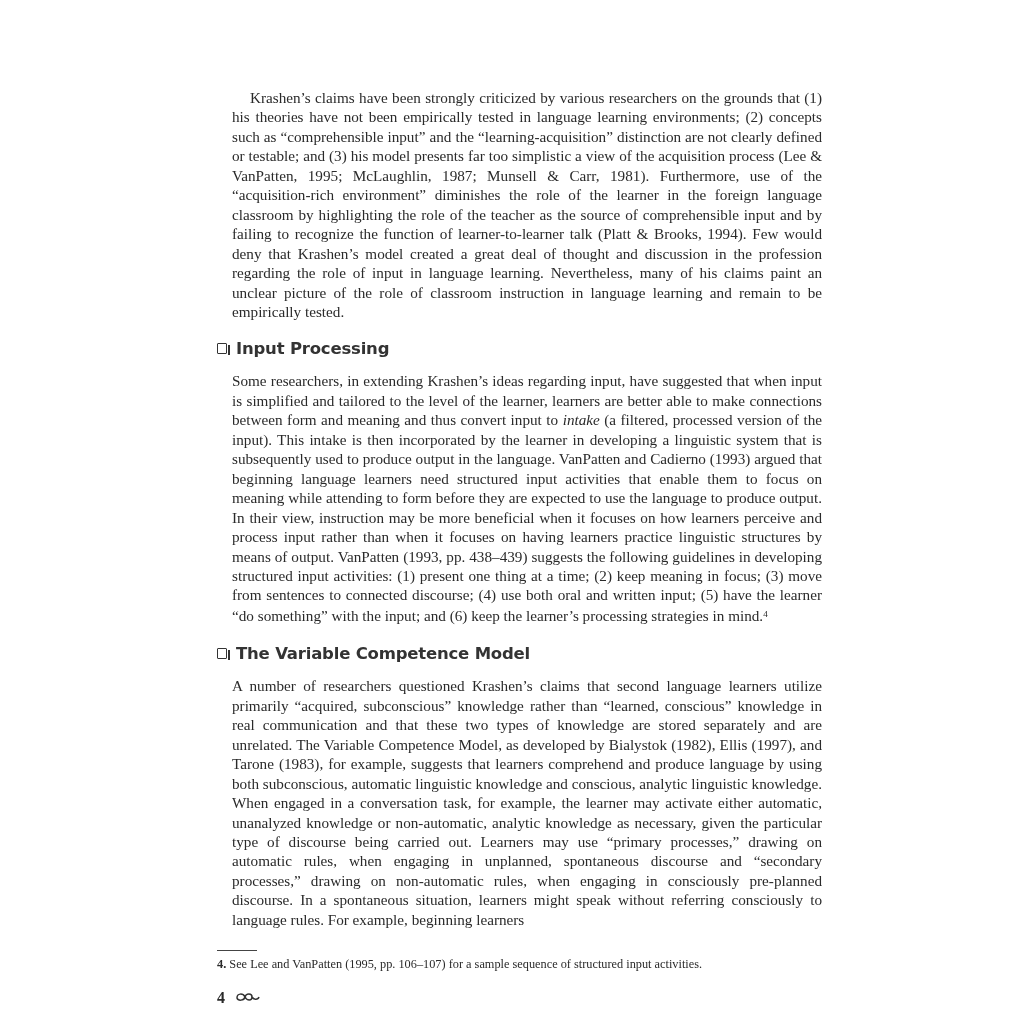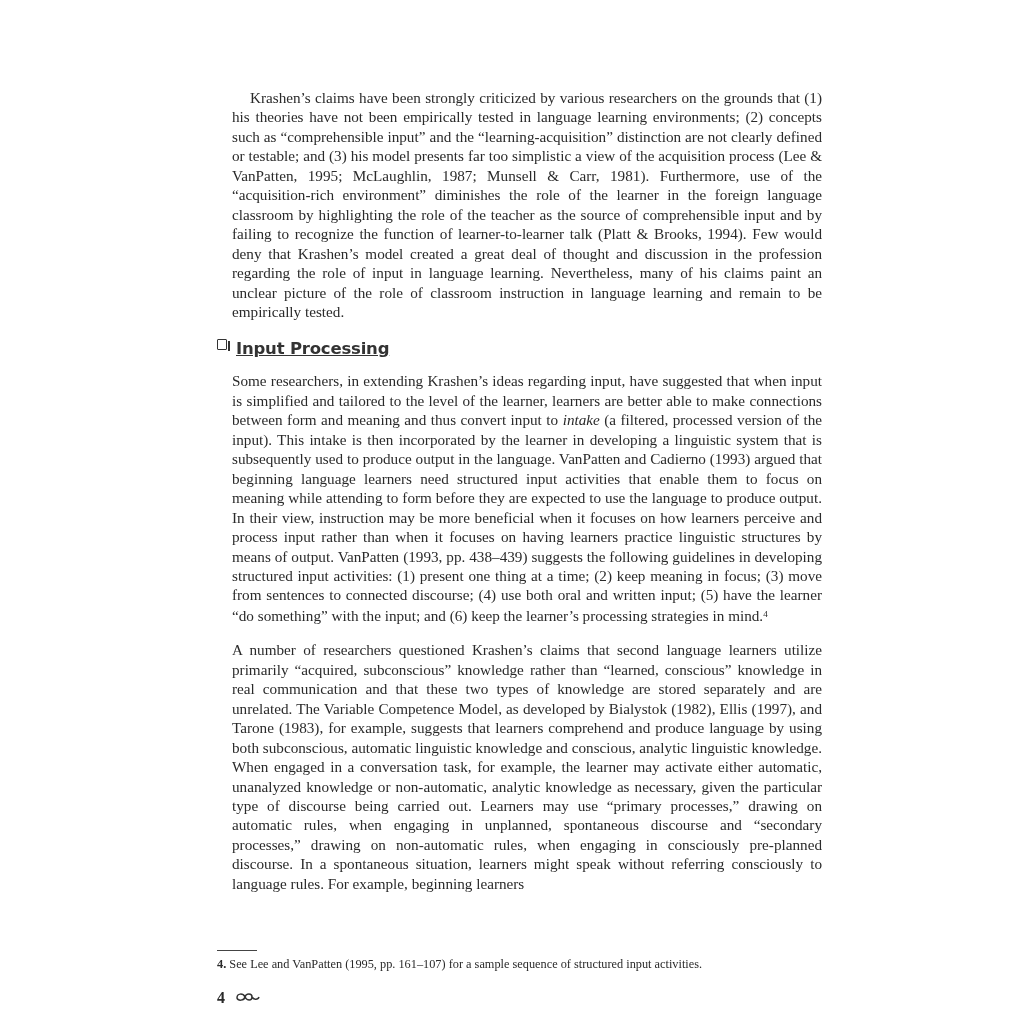--- a/index.html
+++ b/index.html
@@ -28,23 +28,22 @@
     margin: 15px;
     hyphens: manual;
   }
   .para.indent { text-indent: 18px; }
   .heading {
     font-family: "DejaVu Sans", "Liberation Sans", sans-serif;
     font-size: 16.5px;
     color: #333333;
     margin: 0;
     display: flex;
-    align-items: flex-start;
+    align-items: center;
     letter-spacing: -0.2px;
-    text-decoration: underline;
   }
   .heading .box-icon {
     display: inline-block;
     width: 10px;
     height: 11px;
     border: 1.5px solid #333;
     border-radius: 1px;
     margin-right: 9px;
     position: relative;
     box-sizing: border-box;
@@ -97,25 +96,29 @@
 
 <div class="page">
   <p class="para indent">Krashen’s claims have been strongly criticized by various researchers on the grounds that (1) his theories have not been empirically tested in language learning environments; (2) concepts such as “comprehensible input” and the “learning-acquisition” distinction are not clearly defined or testable; and (3) his model presents far too simplistic a view of the acquisition process (Lee &amp; VanPatten, 1995; McLaughlin, 1987; Munsell &amp; Carr, 1981). Furthermore, use of the “acquisition-rich environment” diminishes the role of the learner in the foreign language classroom by highlighting the role of the teacher as the source of comprehensible input and by failing to recognize the function of learner-to-learner talk (Platt &amp; Brooks, 1994). Few would deny that Krashen’s model created a great deal of thought and discussion in the profession regarding the role of input in language learning. Nevertheless, many of his claims paint an unclear picture of the role of classroom instruc­tion in language learning and remain to be empirically tested.</p>
 
   <h2 class="heading sec1">
     <span class="box-icon"></span>
     <span>Input Processing</span>
   </h2>
   <p class="para"><span>Some researchers, in extending Krashen’s ideas regarding input, have suggested that when input is simplified and tailored to the level of the learner, learners are better able to make connections between form and meaning and thus convert input to </span><em>intake</em><span> (a filtered, processed version of the input). This intake is then incorporated by the learner in devel­oping a linguistic system that is subsequently used to produce output in the language. VanPatten and Cadierno (1993) argued that beginning language learners need structured input activities that enable them to focus on meaning while attending to form before they are expected to use the language to produce output. In their view, instruction may be more beneficial when it focuses on how learners perceive and process input rather than when it focuses on having learners practice linguistic structures by means of output. VanPatten (1993, pp. 438–439) suggests the following guidelines in developing structured input activ­ities: (1) present one thing at a time; (2) keep meaning in focus; (3) move from sentences to connected discourse; (4) use both oral and written input; (5) have the learner “do some­thing” with the input; and (6) keep the learner’s processing strategies in mind.</span><sup class="fn">4</sup></p>
 
+  <h2 class="heading sec2">
+    <span class="box-icon"></span>
+    <span>The Variable Competence Model</span>
+  </h2>
   <p class="para">A number of researchers questioned Krashen’s claims that second language learners uti­lize primarily “acquired, subconscious” knowledge rather than “learned, conscious” knowl­edge in real communication and that these two types of knowledge are stored separately and are unrelated. The Variable Competence Model, as developed by Bialystok (1982), Ellis (1997), and Tarone (1983), for example, suggests that learners comprehend and pro­duce language by using both subconscious, automatic linguistic knowledge and conscious, analytic linguistic knowledge. When engaged in a conversation task, for example, the learner may activate either automatic, unanalyzed knowledge or non-automatic, analytic knowledge as necessary, given the particular type of discourse being carried out. Learners may use “primary processes,” drawing on automatic rules, when engaging in unplanned, spontaneous discourse and “secondary processes,” drawing on non-automatic rules, when engaging in consciously pre-planned discourse. In a spontaneous situation, learners might speak without referring consciously to language rules. For example, beginning learners</p>
 </div>
 
 <div class="footnote-rule"></div>
-<div class="footnote"><b>4.</b><span> See Lee and VanPatten (1995, pp. 161–107) for a sample sequence of structured input activities.</span></div>
+<div class="footnote"><b>4.</b><span> See Lee and VanPatten (1995, pp. 106–107) for a sample sequence of structured input activities.</span></div>
 
 <div class="folio">
   <span class="pnum">4</span>
   <span class="ornament">
     <svg width="26" height="12" viewBox="0 0 26 12">
       <path d="M2 7 C2 2, 8 2, 10 6 C12 10, 17 10, 17 6 C17 2, 11 2, 10 6 C9 10, 3 10, 2 7 Z M17 6 C19 9, 23 9, 24 6" fill="none" stroke="#333" stroke-width="1.5"></path>
     </svg>
   </span>
 </div>
 

